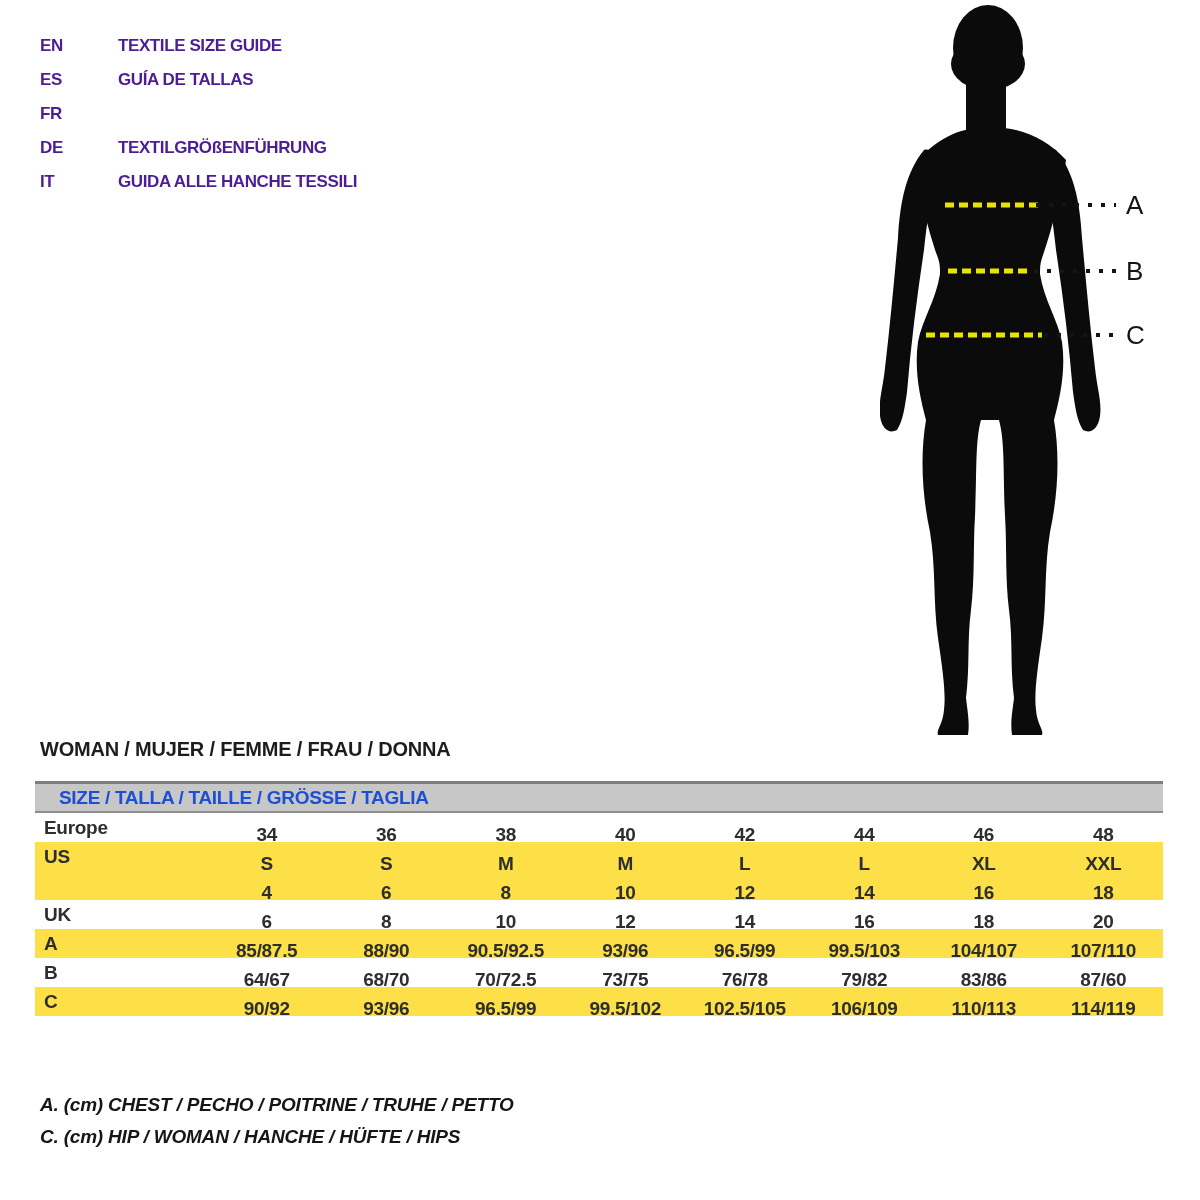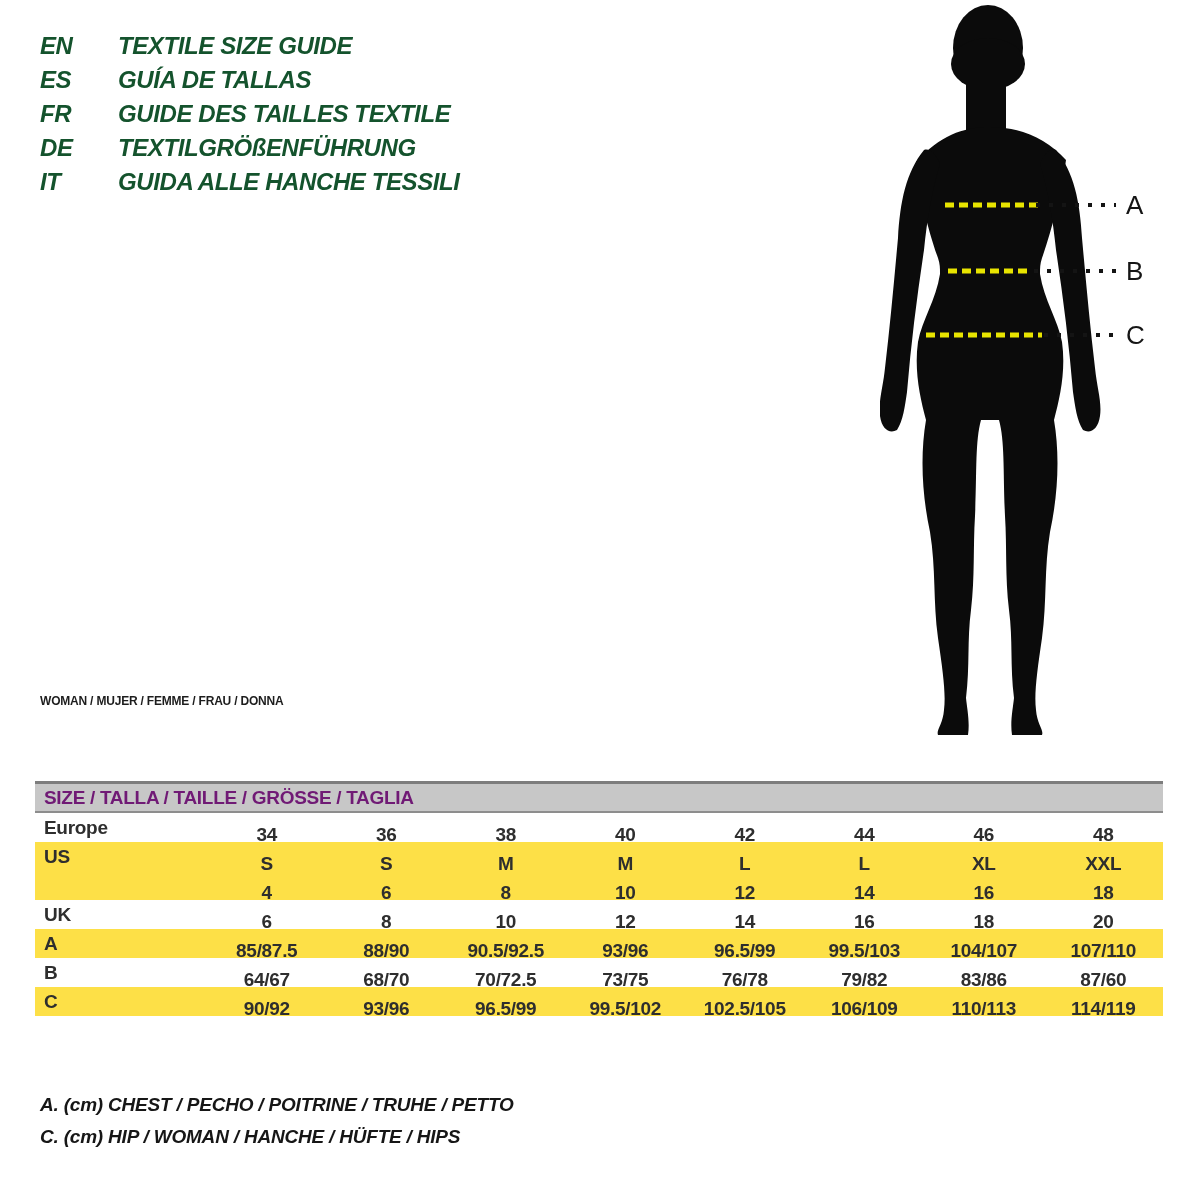--- a/index.html
+++ b/index.html
@@ -16,26 +16,25 @@
 
   
   .lang-block {
     position: absolute;
     left: 40px;
     top: 29px;
   }
   .lang-row {
     display: flex;
     line-height: 34px;
-    font-size: 24px;
+    font-size: 17px;
     font-weight: 700;
     letter-spacing: -0.4px;
-    color: #14532d;
-    white-space: nowrap;
-    font-style: italic;
+    color: #4c1d95;
+    white-space: nowrap;
   }
   .lang-code { width: 78px; flex: 0 0 78px; }
 
   
   .figure-svg {
     position: absolute;
     left: 880px;
     top: 0px;
     width: 320px;
     height: 745px;
@@ -43,22 +42,22 @@
   .marker-label {
     font-family: "Liberation Sans", "DejaVu Sans", sans-serif;
     font-size: 26px;
     fill: #151515;
   }
 
   
   .section-title {
     position: absolute;
     left: 40px;
-    top: 694px;
-    font-size: 12px;
+    top: 738px;
+    font-size: 20px;
     font-weight: 700;
     letter-spacing: -0.2px;
     color: #1d1d1d;
     white-space: nowrap;
   }
 
   
   .size-table {
     position: absolute;
     left: 35px;
@@ -66,25 +65,25 @@
     width: 1128px;
     font-size: 19px;
     font-weight: 700;
     letter-spacing: -0.3px;
     color: #2e2e2e;
   }
   .t-header {
     height: 32px;
     display: flex;
     align-items: center;
-    padding-left: 9px;
+    padding-left: 24px;
     background: #c7c7c7;
     border-top: 3px solid #7d7d7d;
     border-bottom: 2px solid #8d8d8d;
-    color: #701a75;
+    color: #1d4ed8;
     font-size: 19px;
   }
   .t-row {
     display: flex;
     height: 29px;
     align-items: center;
   }
   .t-row.shade { background: #fde047; }
   .t-label {
     width: 172px;
@@ -124,21 +123,20 @@
     <div class="lang-row">
       <span class="lang-code">EN</span>
       <span class="lang-label">TEXTILE SIZE GUIDE</span>
     </div>
     <div class="lang-row">
       <span class="lang-code">ES</span>
       <span class="lang-label">GUÍA DE TALLAS</span>
     </div>
     <div class="lang-row">
       <span class="lang-code">FR</span>
-      <span class="lang-label">GUIDE DES TAILLES TEXTILE</span>
     </div>
     <div class="lang-row">
       <span class="lang-code">DE</span>
       <span class="lang-label">TEXTILGRÖßENFÜHRUNG</span>
     </div>
     <div class="lang-row">
       <span class="lang-code">IT</span>
       <span class="lang-label">GUIDA ALLE HANCHE TESSILI</span>
     </div>
   </div>

